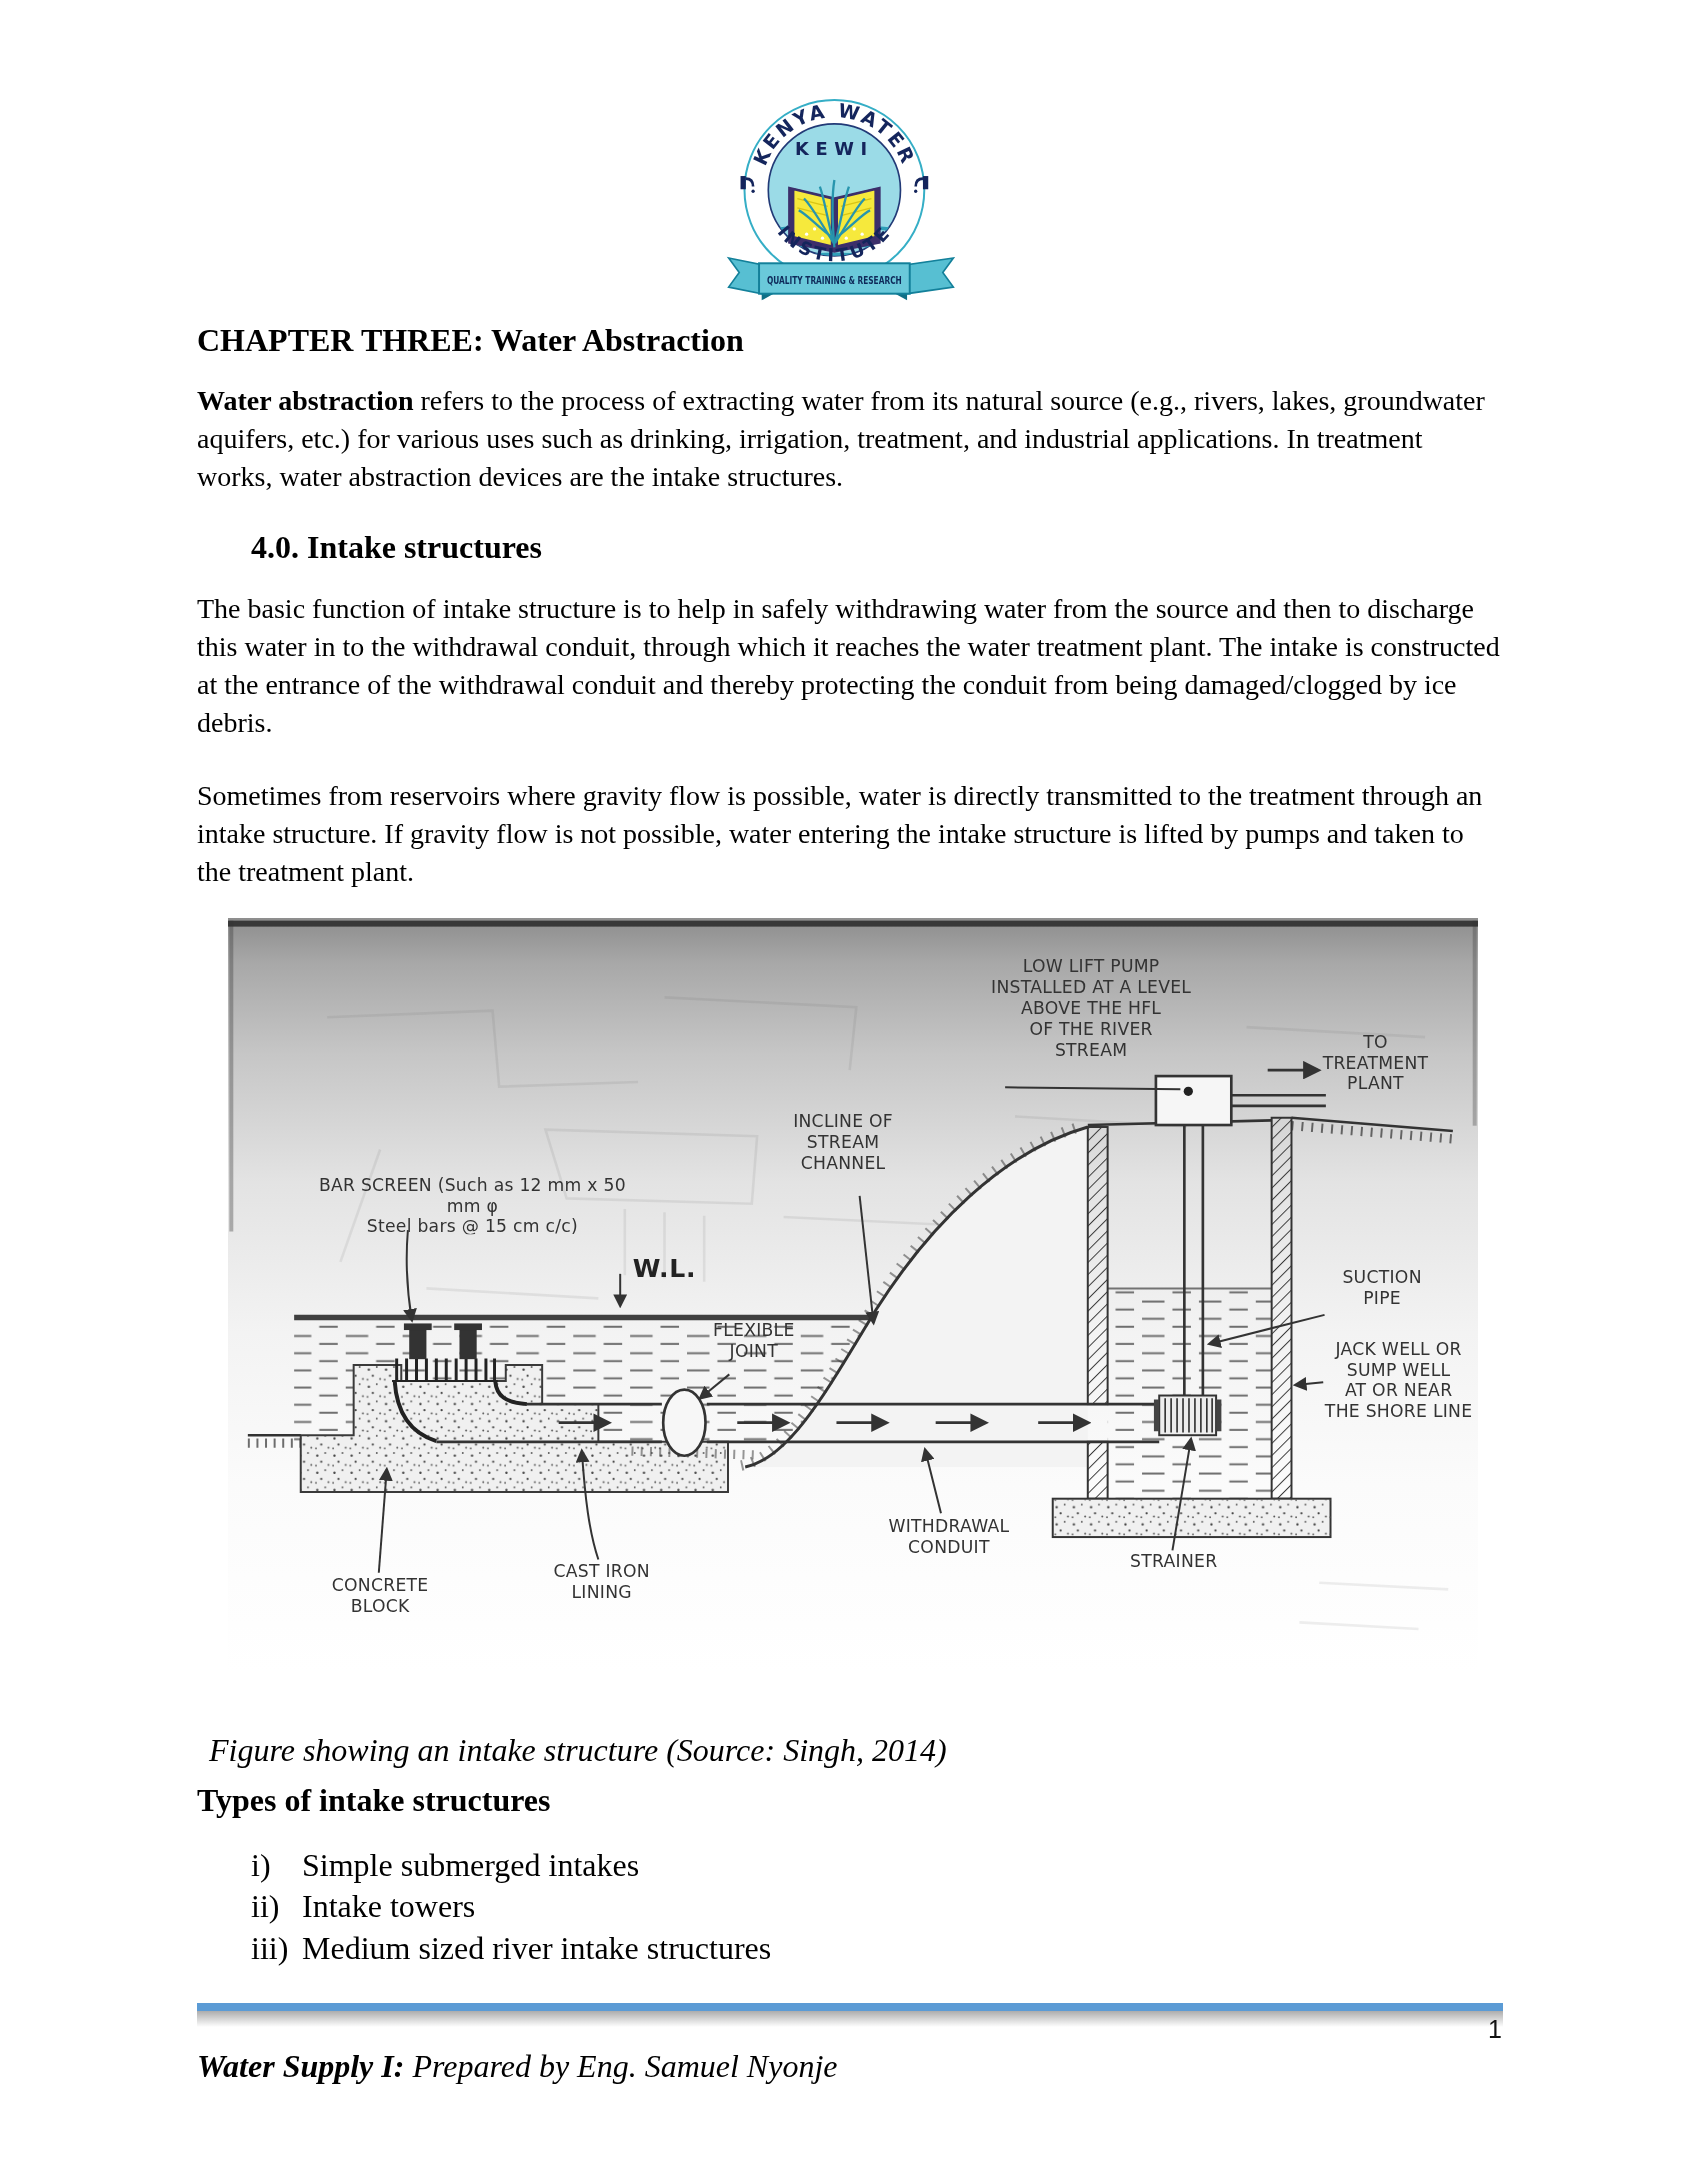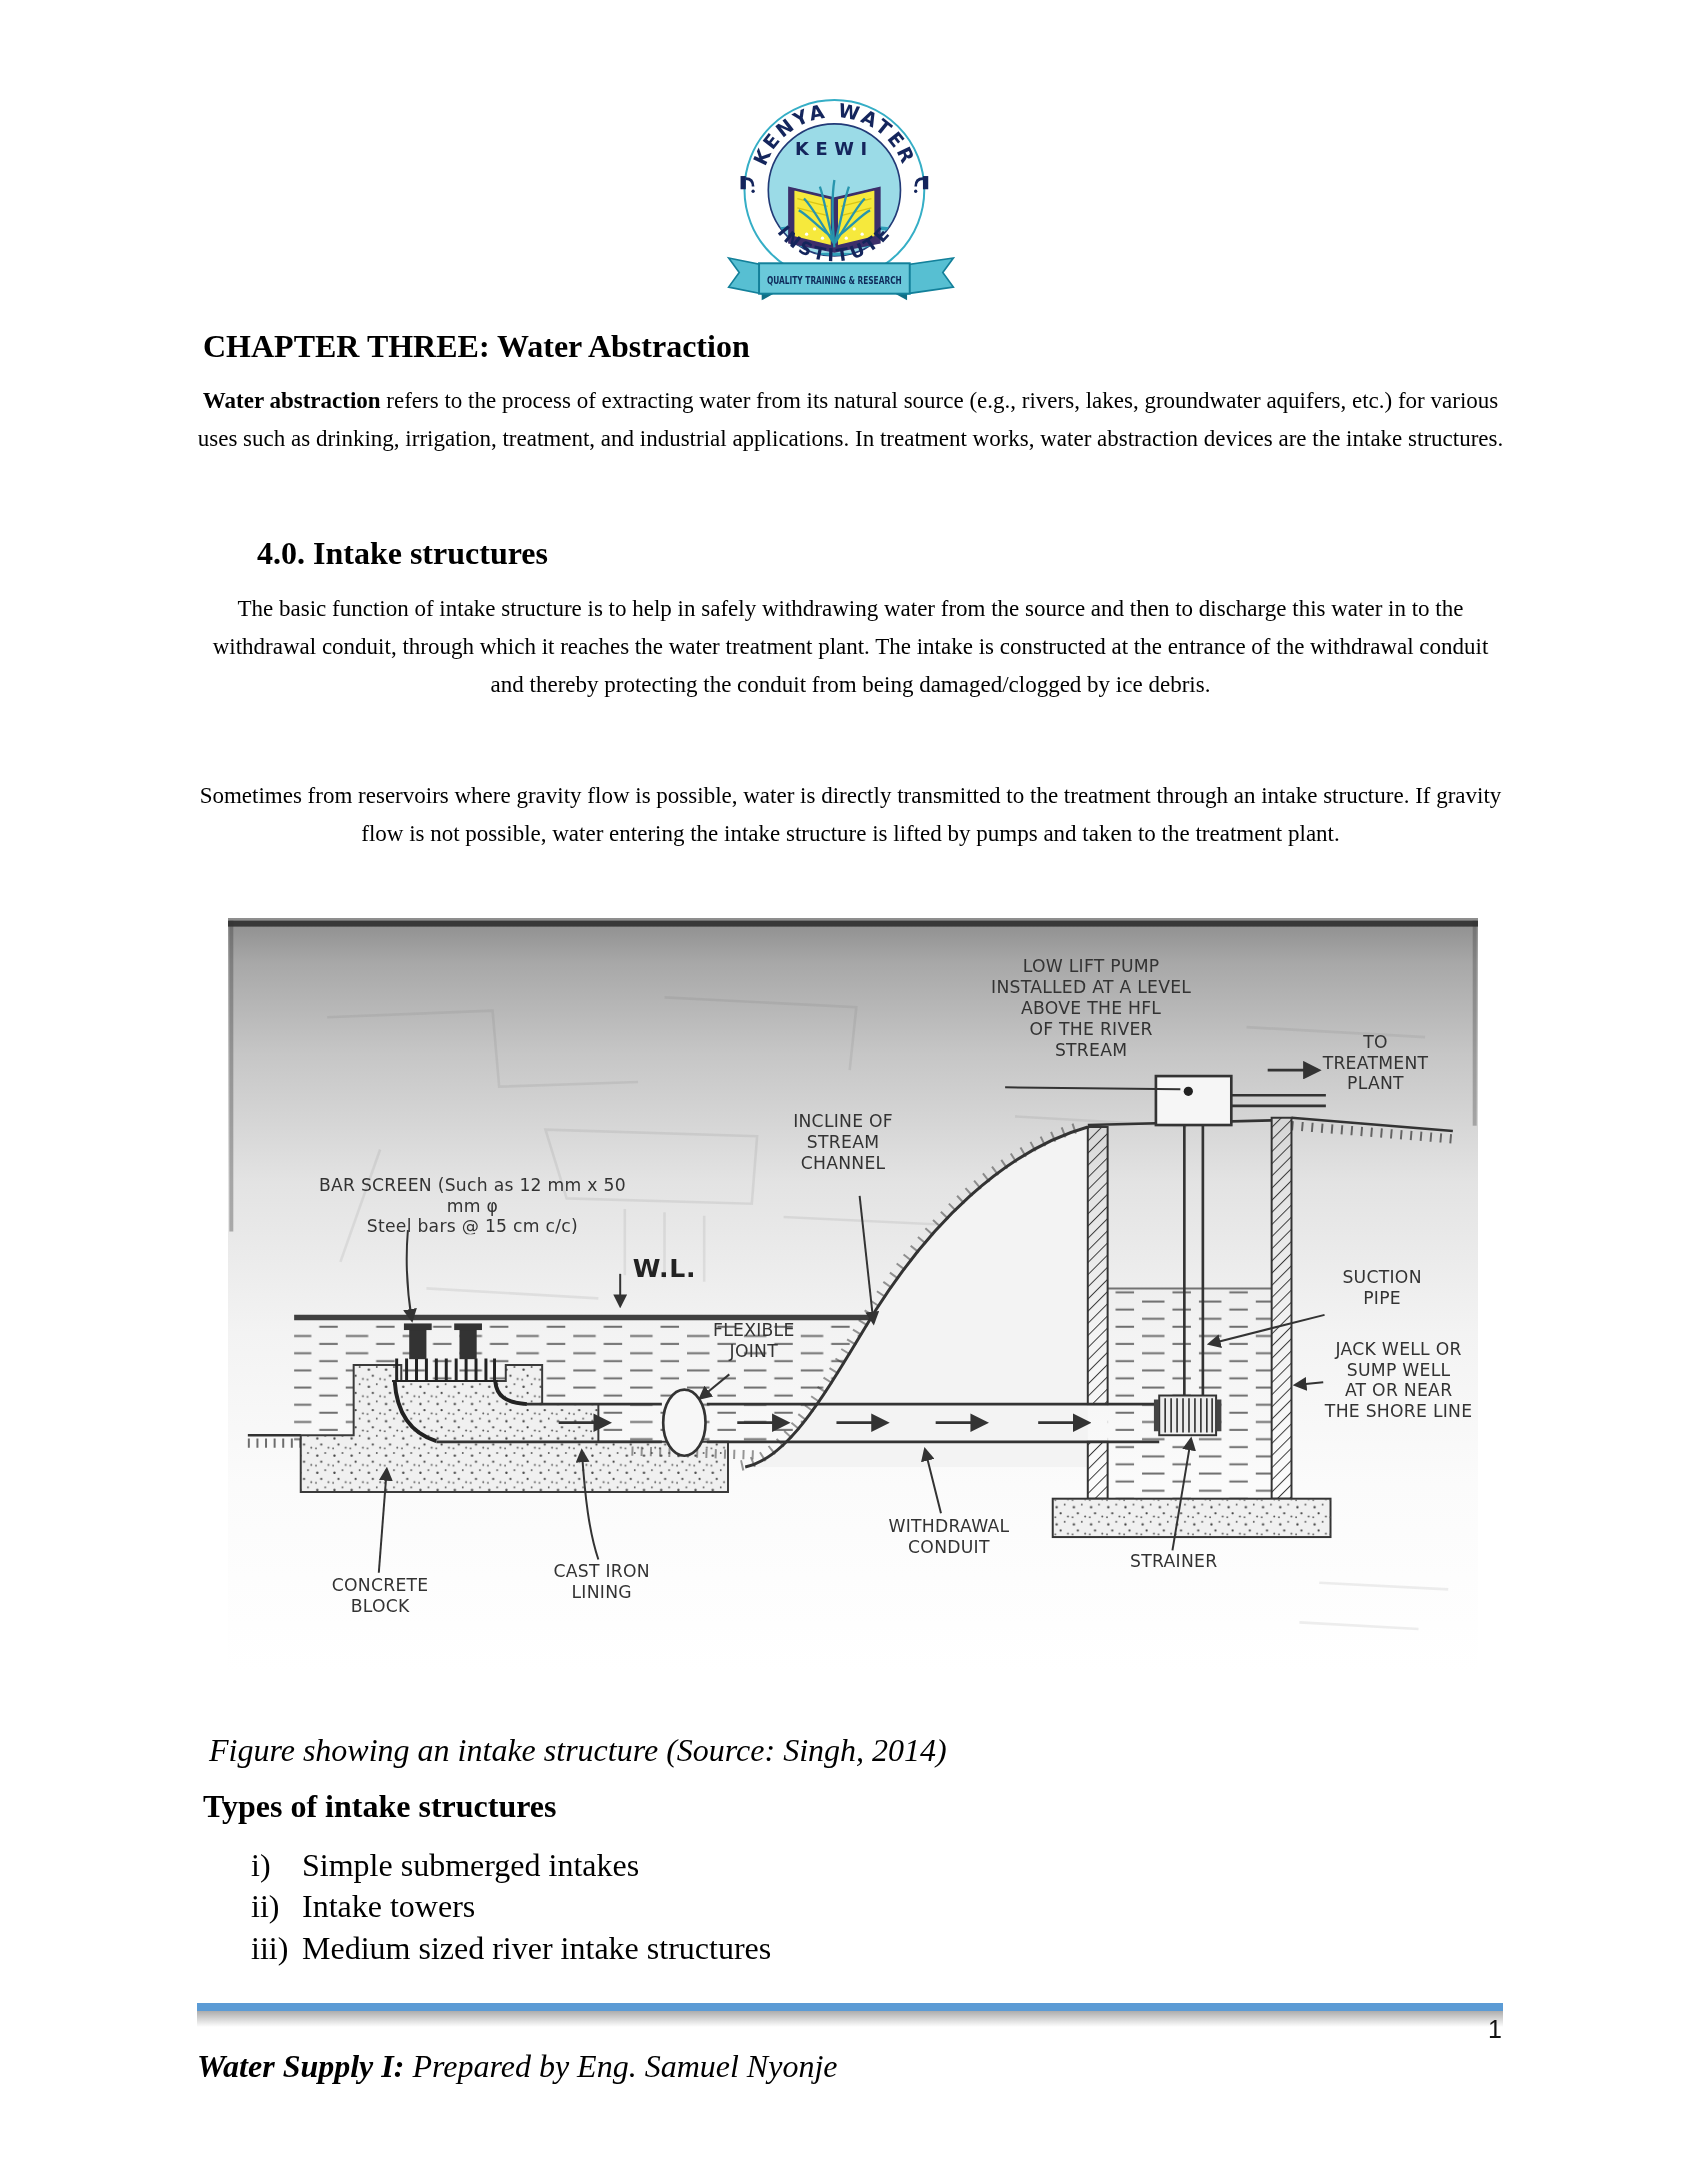--- a/index.html
+++ b/index.html
@@ -1,20 +1,20 @@
 <!DOCTYPE html>
 <html style="font-size:10.6px"><head>
 <meta charset="utf-8">
 <style>
   html,body{margin:0;padding:0;background:#888;}
   .page{position:relative;width:1687px;height:2183px;background:#ffffff;
         font-family:"Liberation Serif",serif;color:#000;overflow:hidden;margin:0 auto;}
   .abs{position:absolute;}
-  .h{font-weight:bold;font-size:32px;line-height:1.15;margin:6px;}
-  .body-p{font-size:23px;line-height:38px;margin:0;width:1307px;text-align:center;}
+  .h{font-weight:bold;font-size:32px;line-height:1.15;margin:0;}
+  .body-p{font-size:28px;line-height:38px;margin:0;width:1307px;}
   .lead{font-weight:bold;}
   .caption{font-style:italic;font-size:32px;margin:12px;}
   .li-row{font-size:32px;line-height:38px;}
   .li-marker{display:inline-block;width:51px;}
   .fig-wrap{width:1250px;height:754px;}
   .fig-label{font-family:"DejaVu Sans",sans-serif;font-size:26px;line-height:1.22;color:#333;
              white-space:pre-line;text-align:center;letter-spacing:.4px;}
   .wl-label{font-family:"DejaVu Sans",sans-serif;font-size:38px;font-weight:bold;
             letter-spacing:1px;color:#222;white-space:pre-line;}
   .rule{height:8px;width:1306px;}

